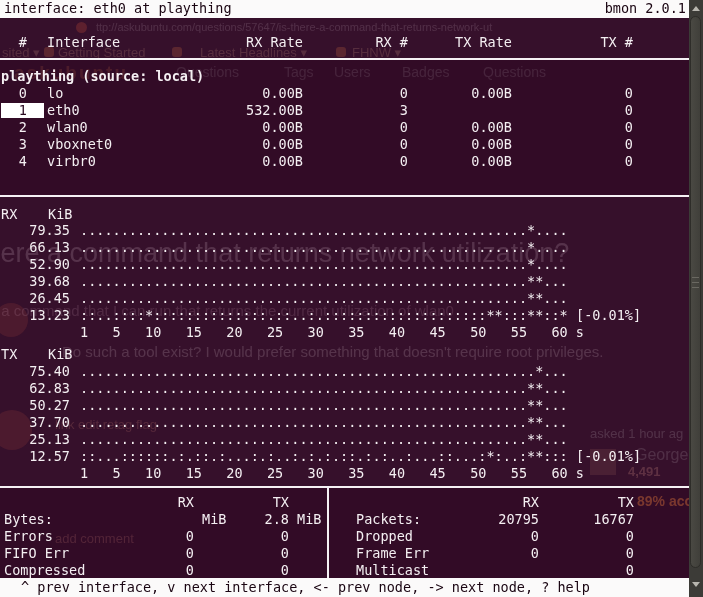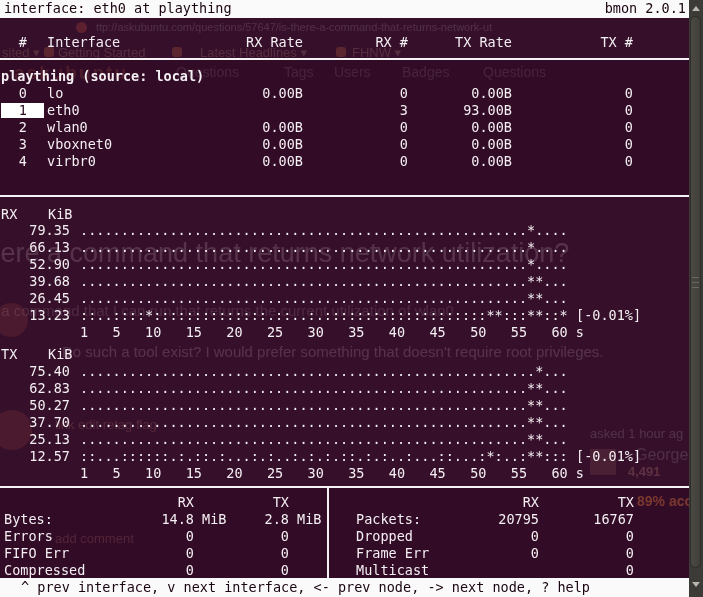--- a/index.html
+++ b/index.html
@@ -135,22 +135,22 @@
     <span class="cell-num">0</span>
     <span class="cell-name">lo</span>
     <span class="t colR w303">0.00B</span>
     <span class="t colR w408">0</span>
     <span class="t colR w512">0.00B</span>
     <span class="t colR w633">0</span>
   </div>
   <div class="irow" style="top:102px">
     <span class="cell-num sel">1</span>
     <span class="cell-name">eth0</span>
+    <span class="t colR w303">532.00B</span>
     <span class="t colR w408">3</span>
-    <span class="t colR w512">93.00B</span>
     <span class="t colR w633">0</span>
   </div>
   <div class="irow" style="top:119px">
     <span class="cell-num">2</span>
     <span class="cell-name">wlan0</span>
     <span class="t colR w303">0.00B</span>
     <span class="t colR w408">0</span>
     <span class="t colR w512">0.00B</span>
     <span class="t colR w633">0</span>
   </div>
@@ -244,21 +244,20 @@
 
   <div>
     <div class="grow" style="top:494px">
       <span class="t colR w194">RX</span>
       <span class="t colR w289">TX</span>
       <span class="t colR w539">RX</span>
       <span class="t colR w634">TX</span>
     </div>
     <div class="grow" style="top:511px">
       <span class="t sl-label">Bytes:</span>
-      <span class="t colR w194">14.8</span>
       <span class="t sl-u1">MiB</span>
       <span class="t colR w289">2.8</span>
       <span class="t sl-u2">MiB</span>
       <span class="t sr-label">Packets:</span>
       <span class="t colR w539">20795</span>
       <span class="t colR w634">16767</span>
     </div>
     <div class="grow" style="top:528px">
       <span class="t sl-label">Errors</span>
       <span class="t colR w194">0</span>

